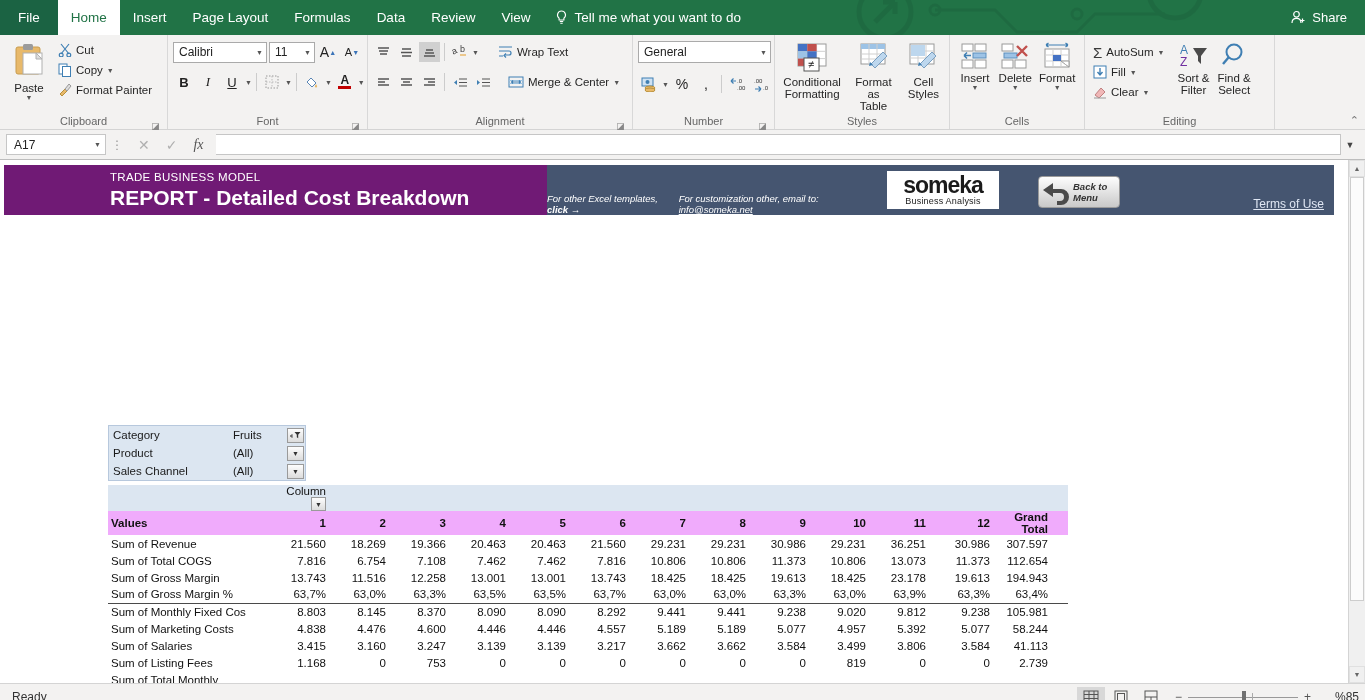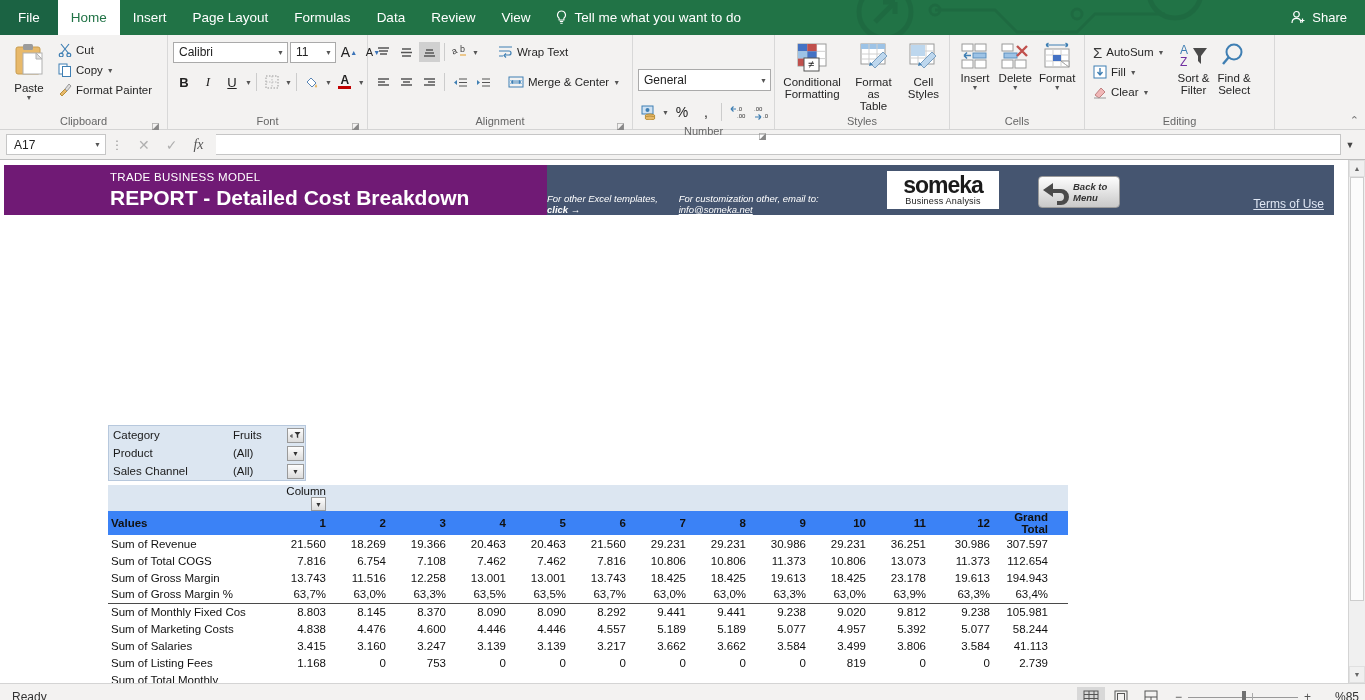--- a/index.html
+++ b/index.html
@@ -218,21 +218,21 @@
     color: #111;
   }
   .pivot td, .pivot th { padding: 0; font-weight: normal; }
   .pivot .lblcell {
     width: 164px; text-align:left; padding-left: 3px; height: 17px; white-space:nowrap;
   }
   .pivot .numcell { width: 60px; text-align:right; padding-right: 6px; height:17px; }
   .pivot .gtcell  { width: 76px; text-align:right; padding-right: 20px; height:17px; }
   .hdr-band { background:#dce6f1; }
   .hdr-band td { height: 17px; }
-  .colhdr td { background:#3b82f6; font-weight:bold; height:18px; }
+  .colhdr td { background:#f0abfc; font-weight:bold; height:18px; }
   .colfield { font-weight:bold; text-align:right; padding-right:4px;}
   .bold { font-weight: bold; }
   .rule-top td { border-top: 1px solid #4a4a4a; }
   .col-dd {
     display:inline-flex; width:15px; height:14px; vertical-align:middle;
     background: linear-gradient(#fdfdfd,#dcdcdc); border:1px solid #9a9a9a;
     align-items:center; justify-content:center; margin-left:4px; cursor:pointer;
   }
 
   
@@ -367,21 +367,21 @@
     </div>
     <div class="rgroup-label">
       <span>Clipboard</span>
       <span class="dialog-launcher">◪</span>
     </div>
   </div>
 
   <div class="rgroup" style="width:200px;">
     <div class="rgroup-body" style="flex-direction:column;">
       <div class="font-row">
-        <div class="combo" style="width:115px;gap:14px;">
+        <div class="combo" style="width:94px;gap:14px;">
           <span>Calibri</span>
           <span class="caret">▼</span>
         </div>
         <div class="combo" style="width:46px;">
           <span>11</span>
           <span class="caret">▼</span>
         </div>
         <div class="fmt-btn">
           <span style="font-size:14px;">A</span>
             <span style="font-size:7px;color:#3a73b8;">▲</span>
@@ -506,21 +506,21 @@
         </div>
       </div>
     </div>
     <div class="rgroup-label">
       <span>Alignment</span>
       <span class="dialog-launcher">◪</span>
     </div>
   </div>
 
   <div class="rgroup" style="width:142px;">
-    <div class="rgroup-body" style="flex-direction:column;margin-top:28px;">
+    <div class="rgroup-body" style="flex-direction:column;">
       <div class="font-row">
         <div class="combo" style="width:133px;height:22px;">
           <span>General</span>
           <span class="caret">▼</span>
         </div>
       </div>
       <div class="font-row" style="margin-top:8px;">
         <div class="fmt-btn">
           <svg width="17" height="15" viewBox="0 0 17 15">
             <rect x="1" y="1" width="11" height="8" fill="#cfe2f3" stroke="#3f7fb3"></rect>

